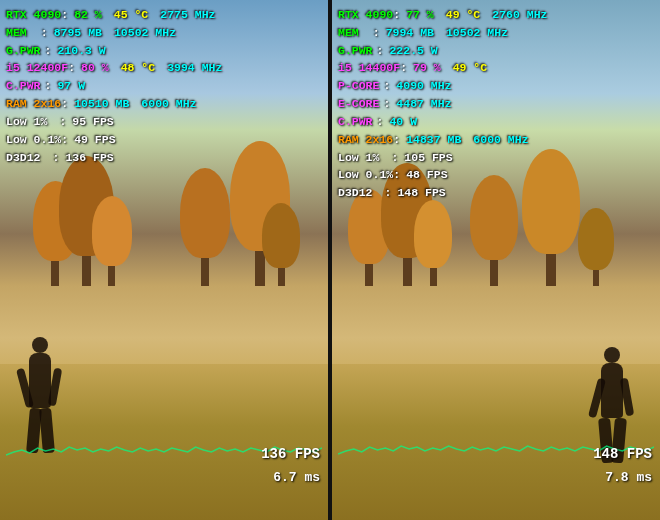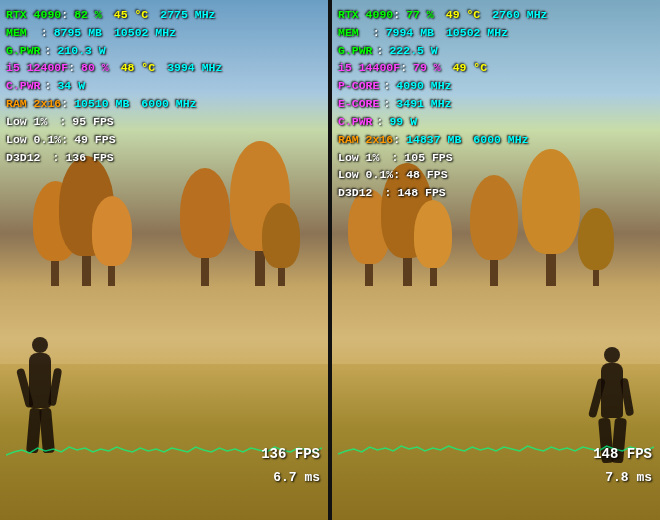--- a/index.html
+++ b/index.html
@@ -268,21 +268,21 @@
         <span class="c-magenta">80 %</span>
         <span class="sp2"></span>
         <span class="c-yellow">48 °C</span>
         <span class="sp2"></span>
         <span class="c-cyan">3994 MHz</span>
       </div>
       <div class="hud-line">
         <span class="c-magenta">C.PWR</span>
         <span class="c-white" style="margin-left:4px">:</span>
         <span class="sp"></span>
-        <span class="c-cyan">34 W</span>
+        <span class="c-cyan">97 W</span>
       </div>
       <div class="hud-line">
         <span class="c-orange">RAM 2x16</span>
         <span class="c-white">:</span>
         <span class="sp"></span>
         <span class="c-cyan">10510 MB</span>
         <span class="sp2"></span>
         <span class="c-cyan">6000 MHz</span>
       </div>
       <div class="hud-line">
@@ -400,27 +400,27 @@
       <div class="hud-line">
         <span class="c-magenta">P-CORE</span>
         <span class="c-white" style="margin-left:4px">:</span>
         <span class="sp"></span>
         <span class="c-cyan">4090 MHz</span>
       </div>
       <div class="hud-line">
         <span class="c-magenta">E-CORE</span>
         <span class="c-white" style="margin-left:4px">:</span>
         <span class="sp"></span>
-        <span class="c-cyan">3491 MHz</span>
+        <span class="c-cyan">4487 MHz</span>
       </div>
       <div class="hud-line">
         <span class="c-magenta">C.PWR</span>
         <span class="c-white" style="margin-left:4px">:</span>
         <span class="sp"></span>
-        <span class="c-cyan">99 W</span>
+        <span class="c-cyan">40 W</span>
       </div>
       <div class="hud-line">
         <span class="c-orange">RAM 2x16</span>
         <span class="c-white">:</span>
         <span class="sp"></span>
         <span class="c-cyan">14837 MB</span>
         <span class="sp2"></span>
         <span class="c-cyan">6000 MHz</span>
       </div>
       <div class="hud-line">

